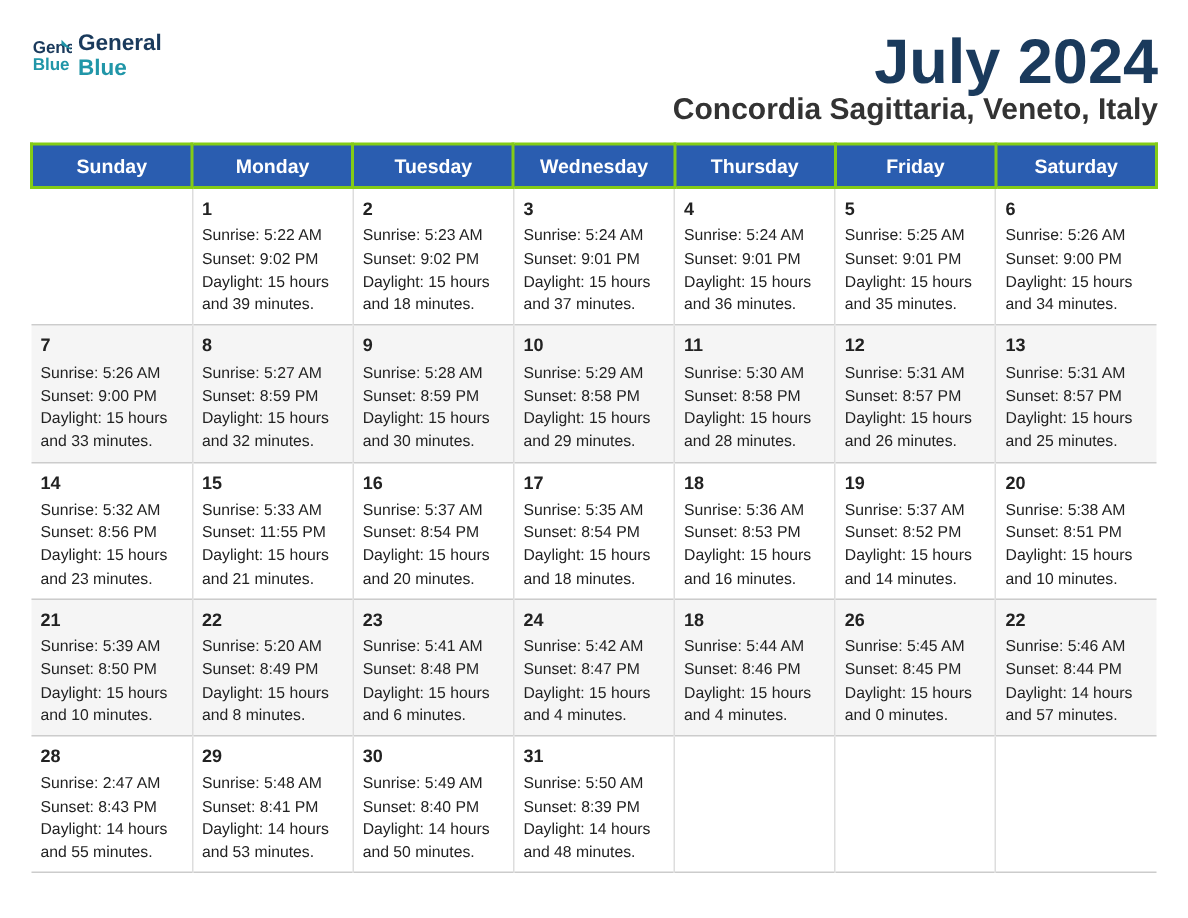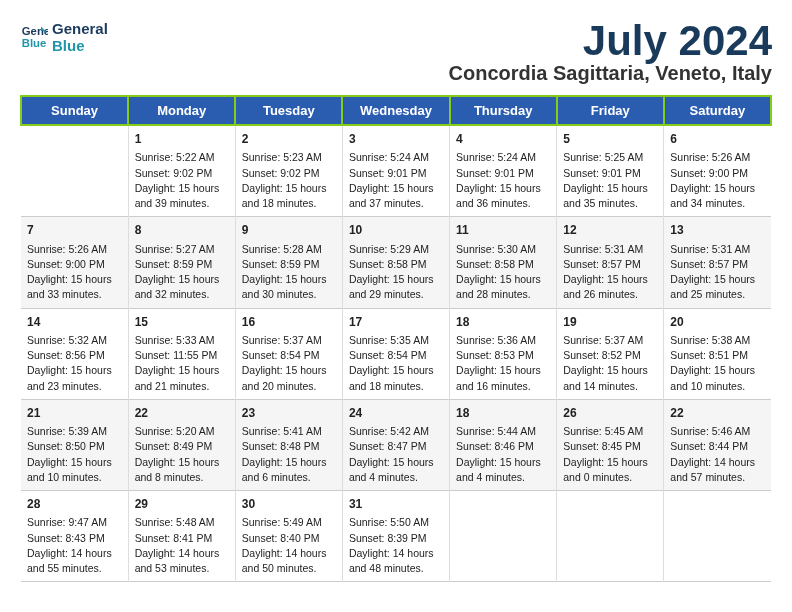--- a/index.html
+++ b/index.html
@@ -284,21 +284,21 @@
         <td>
           <span class="day-num">22</span>
           <div>Sunrise: 5:46 AM</div>
           <div>Sunset: 8:44 PM</div>
           <div>Daylight: 14 hours and 57 minutes.</div>
         </td>
       </tr>
       <tr>
         <td>
           <span class="day-num">28</span>
-          <div>Sunrise: 9:47 AM</div>
+          <div>Sunrise: 2:47 AM</div>
           <div>Sunset: 8:43 PM</div>
           <div>Daylight: 14 hours and 55 minutes.</div>
         </td>
         <td>
           <span class="day-num">29</span>
           <div>Sunrise: 5:48 AM</div>
           <div>Sunset: 8:41 PM</div>
           <div>Daylight: 14 hours and 53 minutes.</div>
         </td>
         <td>

